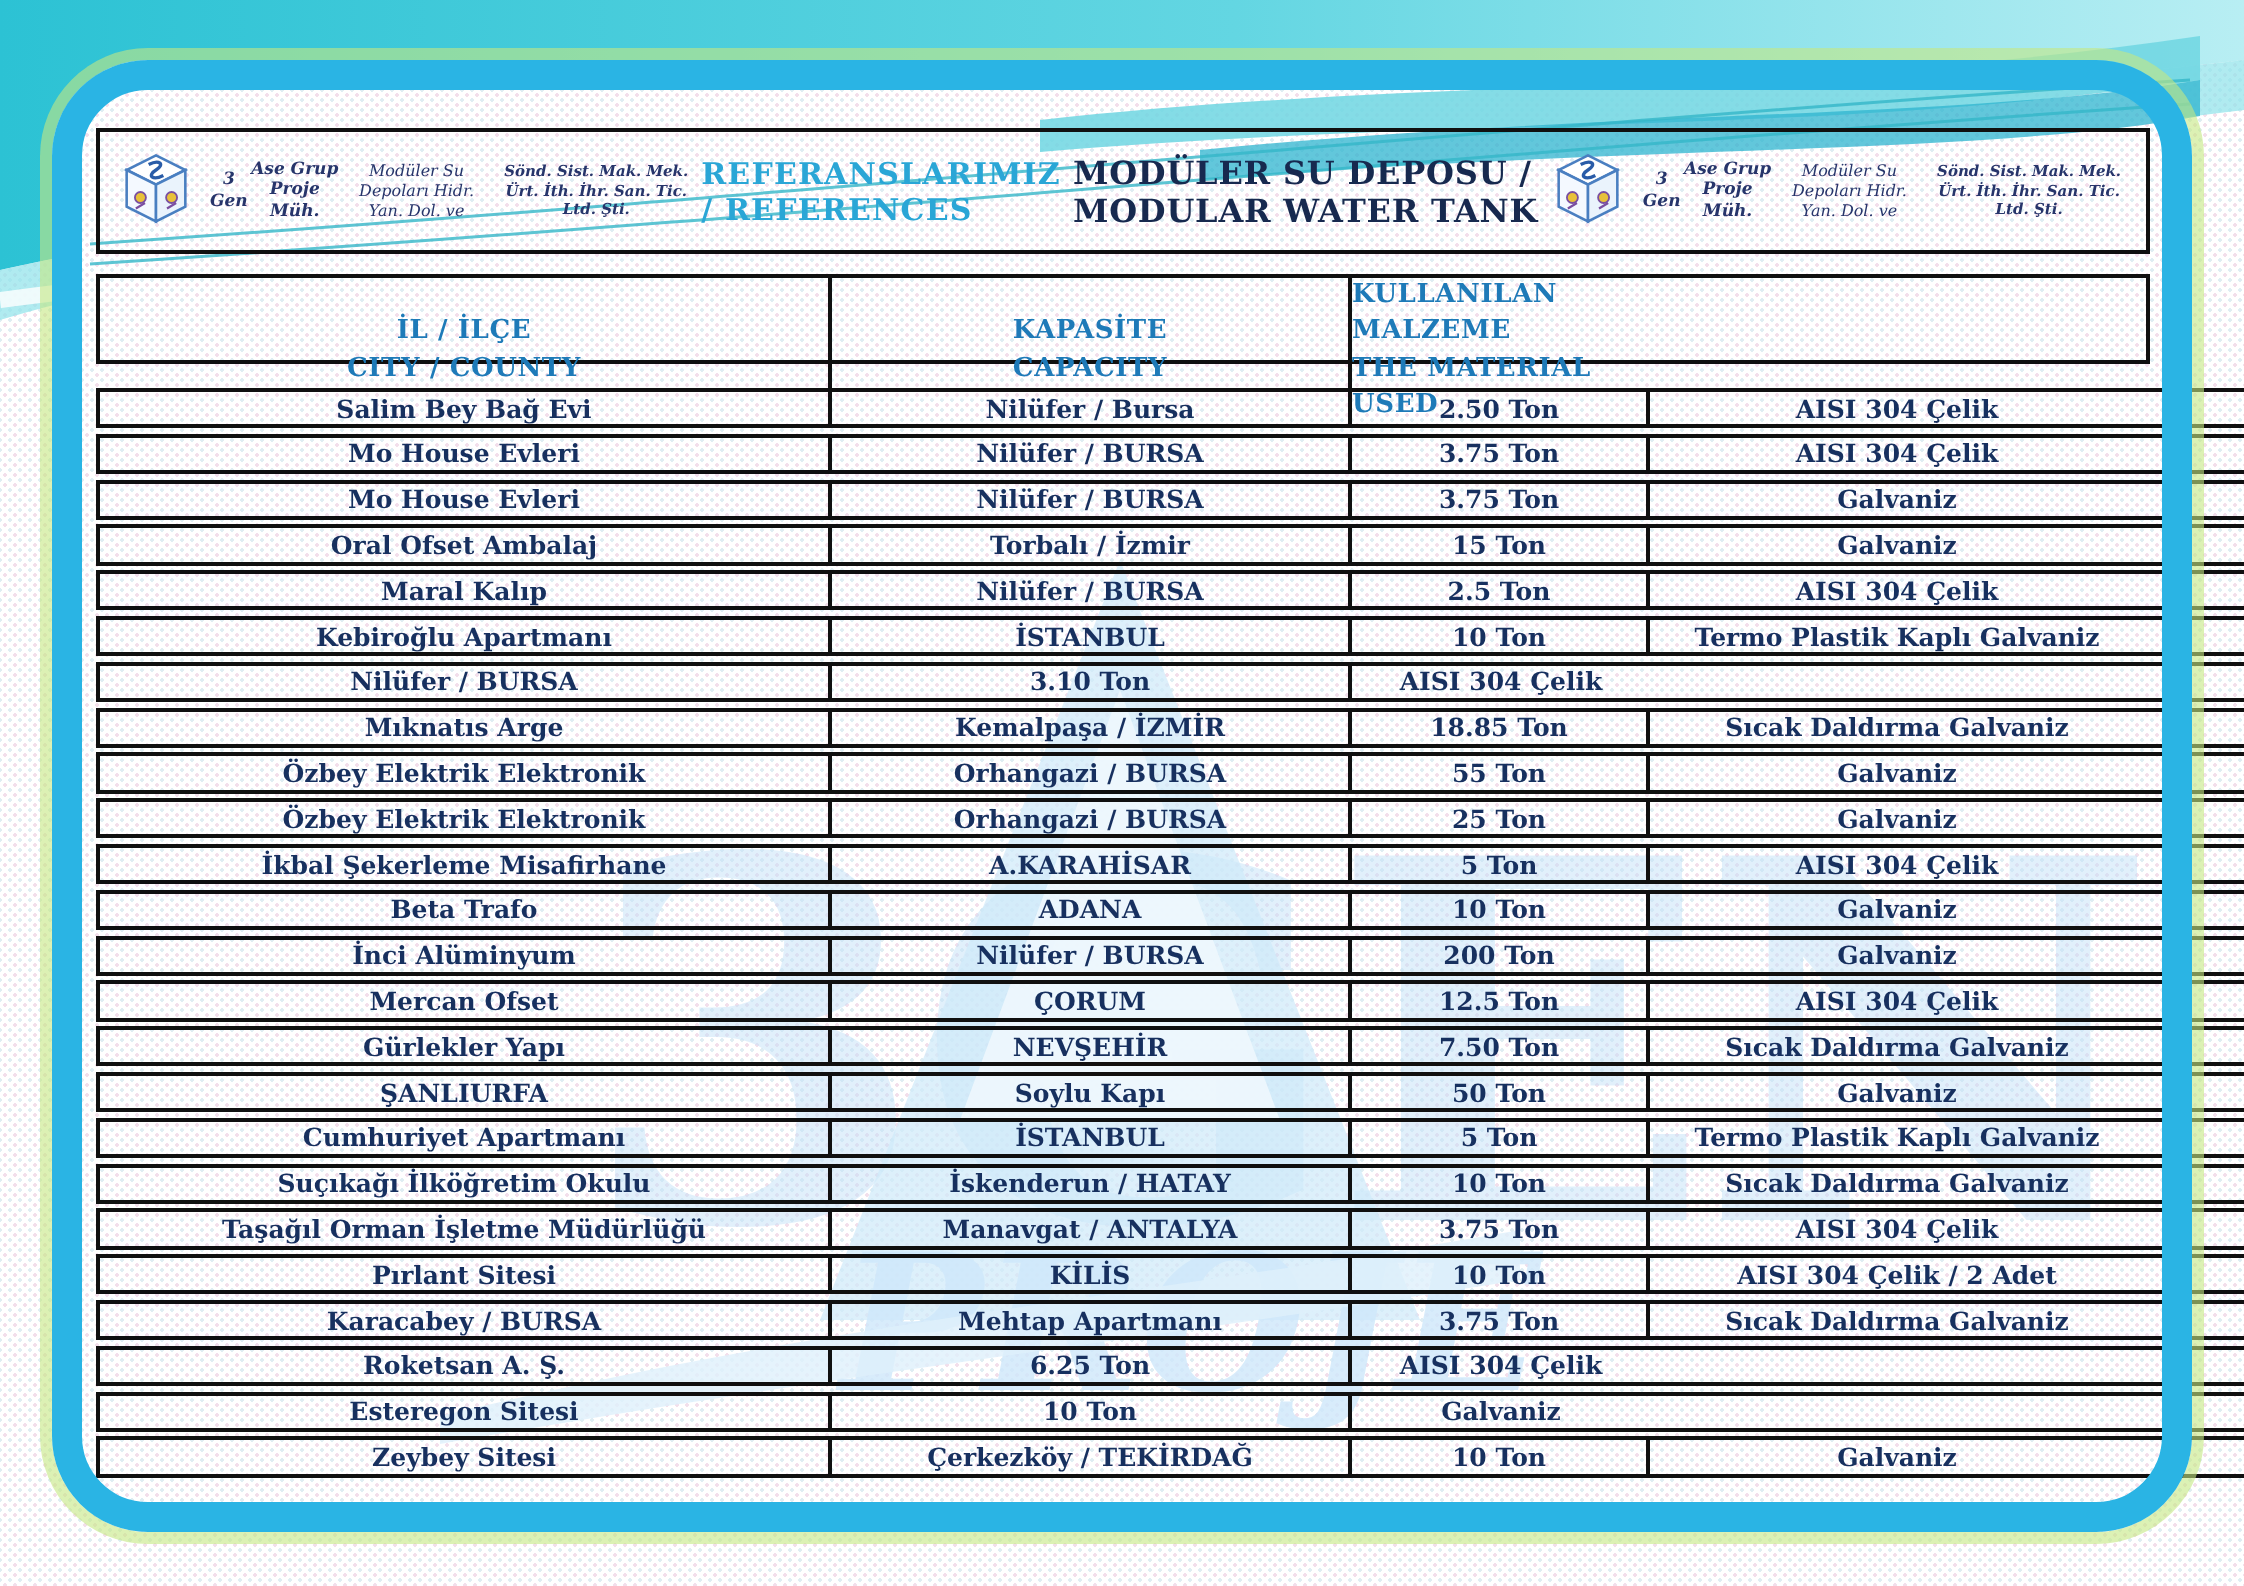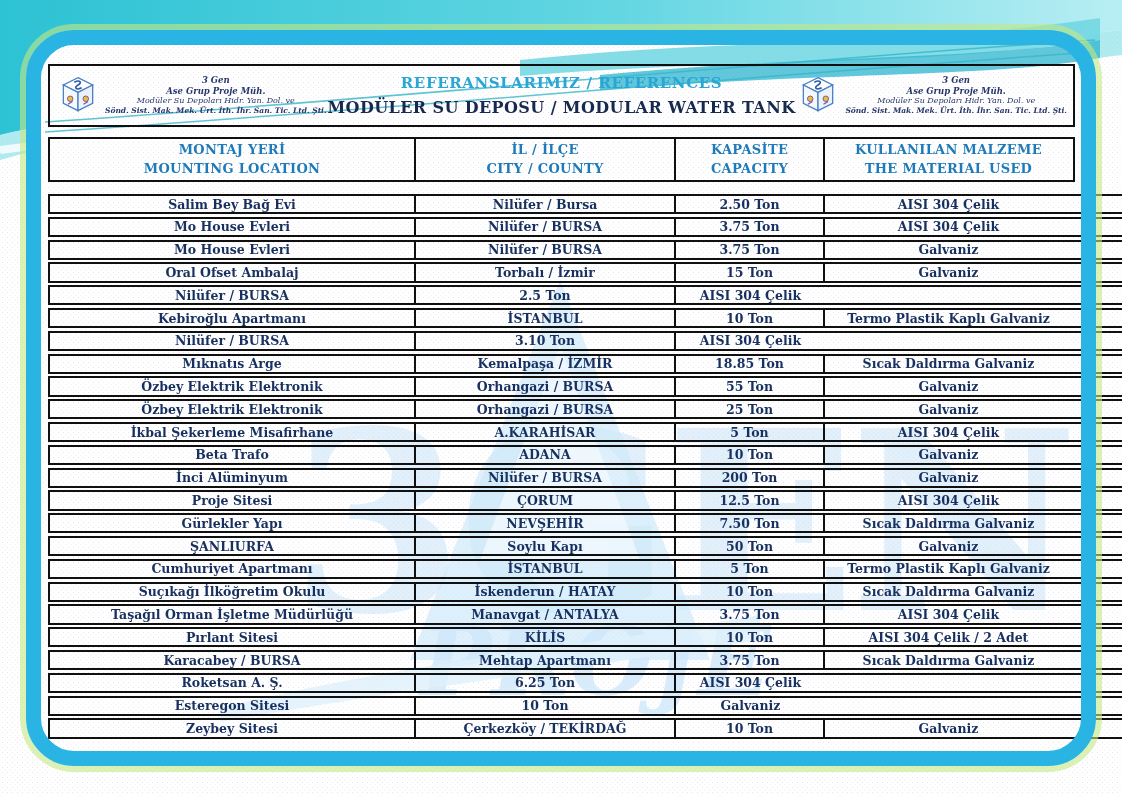--- a/index.html
+++ b/index.html
@@ -23,27 +23,27 @@
   #frame-border{position:absolute;left:26px;top:30px;width:1070px;height:736px;z-index:6;
         border:15px solid #2ab4e4;border-radius:48px;box-sizing:border-box;
         box-shadow:0 0 0 6px rgba(197,231,130,0.60);pointer-events:none;}
   .content{position:absolute;inset:0;z-index:5;}
 
   
   .title-box{position:absolute;left:48px;top:64px;width:1027px;height:63px;
         border:2.5px solid #101010;box-sizing:border-box;
         display:flex;align-items:center;justify-content:space-between;padding:0 6px;}
   .brand{display:flex;align-items:center;gap:5px;}
-  .brand-text{display:flex;flex-direction:column;align-items:center;text-align:center;
+  .brand-text{display:flex;flex-direction:row;align-items:center;text-align:center;
         font-style:italic;color:#27356b;line-height:1.25;}
   .brand-text .b0{font-size:8.5px;font-weight:bold;}
   .brand-text .b1{font-size:8.5px;font-weight:bold;}
   .brand-text .b2{font-size:8px;font-weight:normal;}
   .brand-text .b3{font-size:7.5px;font-weight:bold;}
-  .title-center{display:flex;flex-direction:column;align-items:center;gap:6px;}
+  .title-center{display:flex;flex-direction:row;align-items:center;gap:6px;}
   .title-main{font-size:15px;font-weight:bold;letter-spacing:0.6px;color:#2aa6d6;}
   .title-sub{font-size:16px;font-weight:bold;letter-spacing:0.4px;color:#17294f;}
 
   
   .grid-cols{display:grid;grid-template-columns:366px 260px 149px 247px;}
   .header-box{position:absolute;left:48px;top:137px;width:1027px;height:45px;
         border:2.5px solid #101010;box-sizing:border-box;}
   .hcell{border-right:2.5px solid #101010;display:flex;flex-direction:column;
         align-items:center;justify-content:center;line-height:1.42;
         font-size:13px;font-weight:bold;color:#1e7ab8;letter-spacing:0.3px;}
@@ -131,24 +131,20 @@
           <span class="b0">3 Gen</span>
           <span class="b1">Ase Grup Proje Müh.</span>
           <span class="b2">Modüler Su Depoları Hidr. Yan. Dol. ve</span>
           <span class="b3">Sönd. Sist. Mak. Mek. Ürt. İth. İhr. San. Tic. Ltd. Şti.</span>
         </span>
       </div>
     </div>
 
     <div class="header-box grid-cols">
       <div class="hcell">
-        <span>MONTAJ YERİ</span>
-        <span>MOUNTING LOCATION</span>
-      </div>
-      <div class="hcell">
         <span>İL / İLÇE</span>
         <span>CITY / COUNTY</span>
       </div>
       <div class="hcell">
         <span>KAPASİTE</span>
         <span>CAPACITY</span>
       </div>
       <div class="hcell">
         <span>KULLANILAN MALZEME</span>
         <span>THE MATERIAL USED</span>
@@ -178,20 +174,21 @@
   </div>
 
   <div class="row grid-cols">
     <div class="cell">Oral Ofset Ambalaj</div>
     <div class="cell">Torbalı / İzmir</div>
     <div class="cell">15 Ton</div>
     <div class="cell">Galvaniz</div>
   </div>
 
   <div class="row grid-cols">
+    <div class="cell">Maral Kalıp</div>
     <div class="cell">Nilüfer / BURSA</div>
     <div class="cell">2.5 Ton</div>
     <div class="cell">AISI 304 Çelik</div>
   </div>
 
   <div class="row grid-cols">
     <div class="cell">Kebiroğlu Apartmanı</div>
     <div class="cell">İSTANBUL</div>
     <div class="cell">10 Ton</div>
     <div class="cell">Termo Plastik Kaplı Galvaniz</div>
@@ -239,21 +236,21 @@
   </div>
 
   <div class="row grid-cols">
     <div class="cell">İnci Alüminyum</div>
     <div class="cell">Nilüfer / BURSA</div>
     <div class="cell">200 Ton</div>
     <div class="cell">Galvaniz</div>
   </div>
 
   <div class="row grid-cols">
-    <div class="cell">Proje Sitesi</div>
+    <div class="cell">Mercan Ofset</div>
     <div class="cell">ÇORUM</div>
     <div class="cell">12.5 Ton</div>
     <div class="cell">AISI 304 Çelik</div>
   </div>
 
   <div class="row grid-cols">
     <div class="cell">Gürlekler Yapı</div>
     <div class="cell">NEVŞEHİR</div>
     <div class="cell">7.50 Ton</div>
     <div class="cell">Sıcak Daldırma Galvaniz</div>

